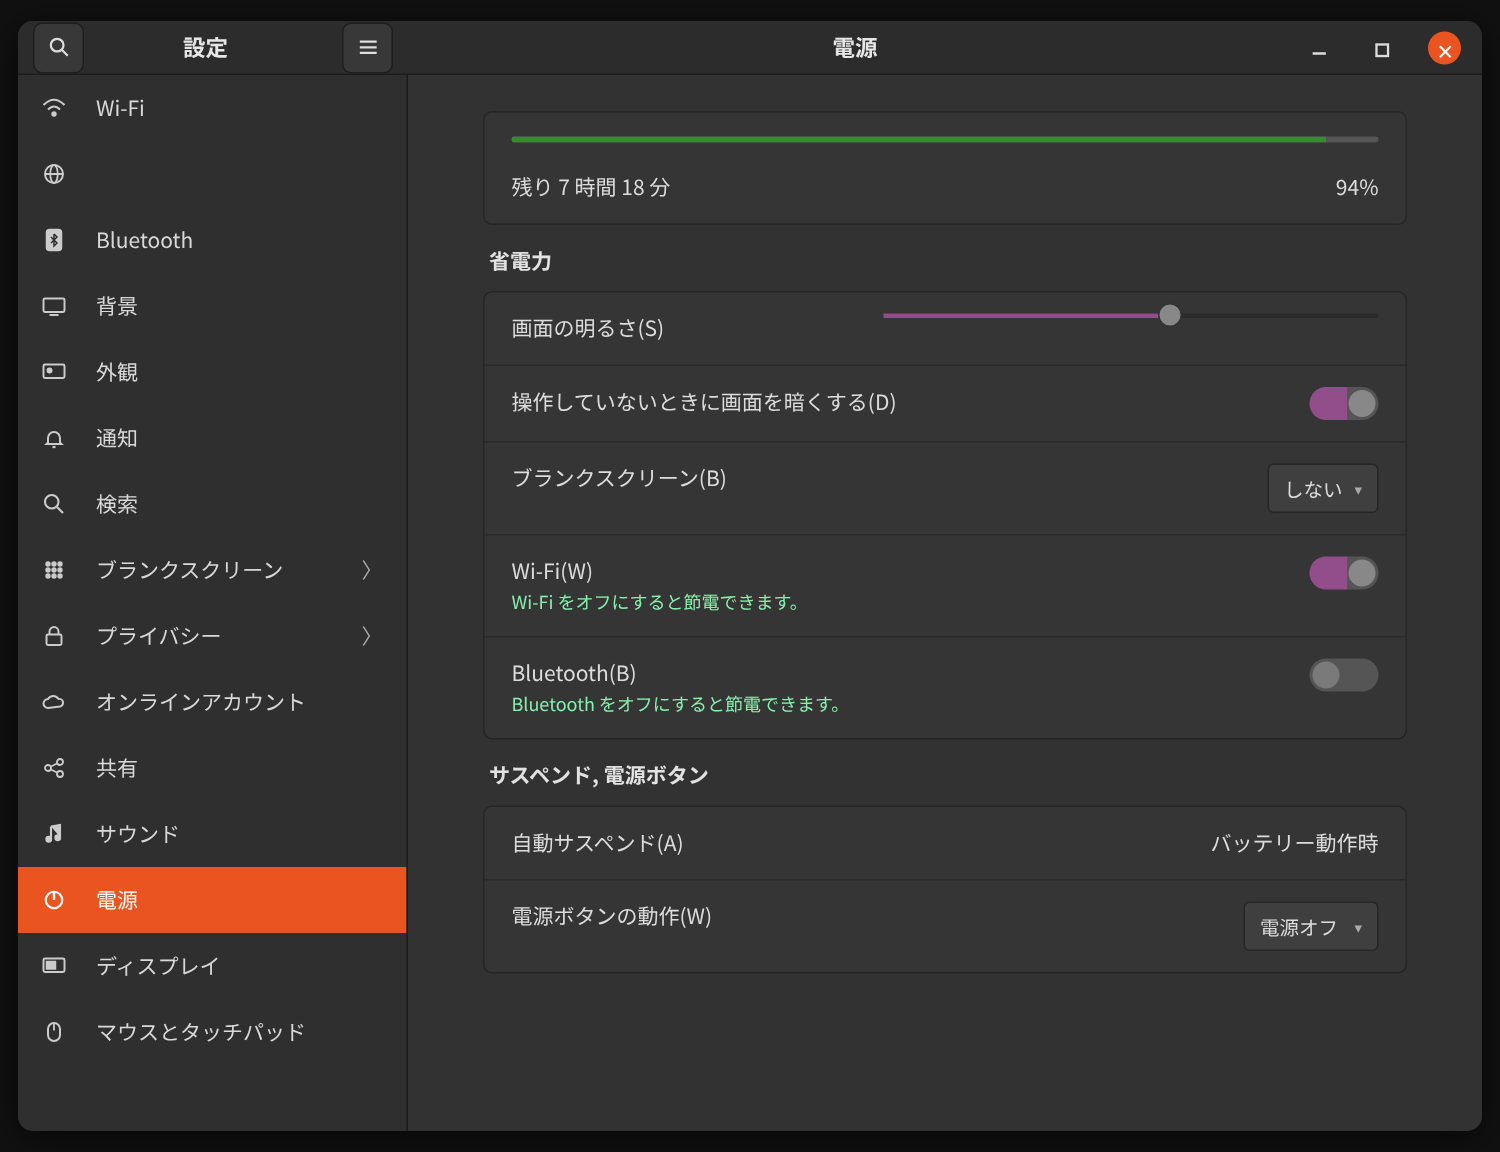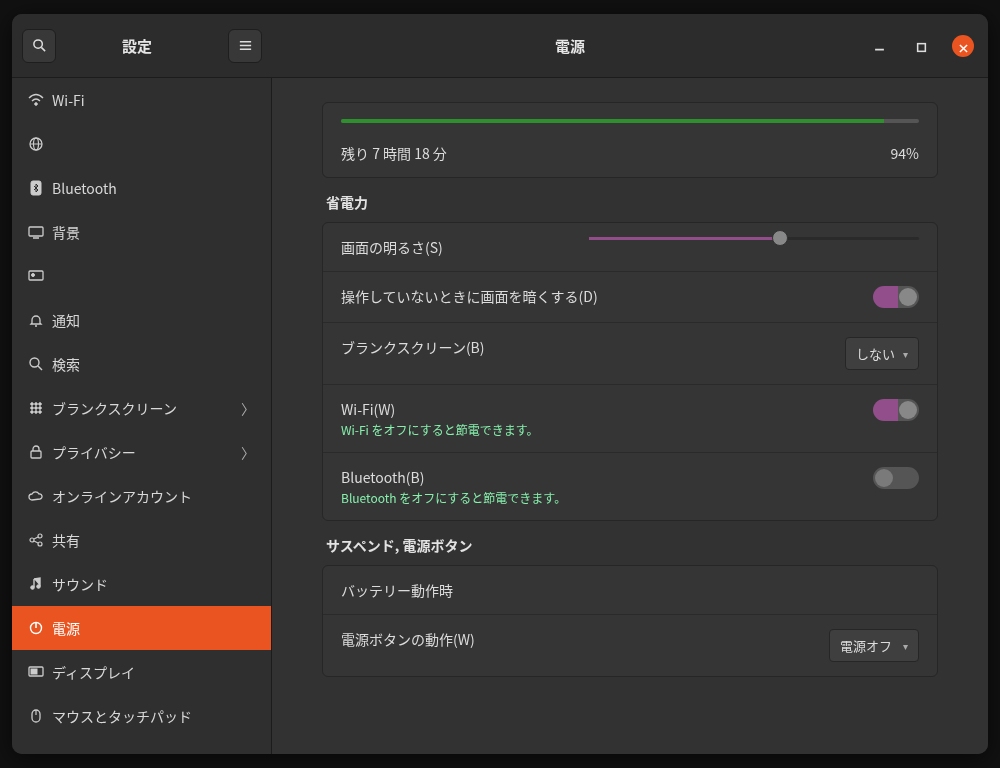--- a/index.html
+++ b/index.html
@@ -1,33 +1,33 @@
 <!DOCTYPE html>
 <html><head>
 <meta charset="utf-8">
 <style>
 * { box-sizing: border-box; margin: 0; padding: 0; font-family: "Noto Sans CJK JP", "Ubuntu", sans-serif; }
 body { background: #111; width: 1000px; height: 768px; overflow: hidden; }
 .window { width: 976px; height: 740px; margin: 14px 12px; background: #2b2b2b; border-radius: 10px; overflow: hidden; display: flex; flex-direction: column; box-shadow: 0 4px 24px rgba(0,0,0,.6);}
-.titlebar { height: 64px; background: #2c2c2c; display: flex; align-items: center; border-bottom: 1px solid #1c1c1c; }
+.titlebar { height: 36px; background: #2c2c2c; display: flex; align-items: center; border-bottom: 1px solid #1c1c1c; }
 .titlebar-left { width: 260px; display: flex; align-items: center; }
 .icon-btn { width: 34px; height: 34px; border-radius: 6px; background: #383838; display: flex; align-items: center; justify-content: center; border: 1px solid #1e1e1e; margin-left: 10px; cursor: pointer;}
 .icon-btn svg { width: 15px; height: 15px; fill: #ddd; stroke: #ddd; }
 .titlebar-left .app-title { flex: 1; text-align: center; color: #e6e6e6; font-size: 15px; font-weight: 600;}
 .titlebar-center { flex: 1; text-align: center; color: #e6e6e6; font-size: 15px; font-weight: 600;}
 .win-controls { display: flex; gap: 20px; padding-right: 14px; align-items: center;}
 .win-ctrl { width: 22px; height: 22px; display:flex; align-items:center; justify-content:center; cursor:pointer;}
 .win-ctrl.close { width: 22px; height: 22px; border-radius: 50%; background: #e95420; }
 .win-ctrl svg { width: 11px; height: 11px; fill: #ddd; stroke:#ddd; }
 .win-ctrl.close svg { fill:#fff; stroke:#fff; width:9px; height:9px;}
 
 .body { flex:1; display:flex; overflow:hidden;}
 .sidebar { width: 260px; background: #2f2f2f; border-right: 1px solid #1c1c1c; overflow-y:auto;}
 .side-item { height: 44px; display:flex; align-items:center; padding: 0 16px; color:#d8d8d8; font-size:14px; cursor:pointer; border-bottom: 0px solid transparent;}
-.side-item .s-label { flex:1; margin-left: 8px;}
+.side-item .s-label { flex:1; margin-left: 20px;}
 .side-item.active { background: #e95420; color:#fff;}
 .side-item .chev { color:#aaa; font-size:14px;}
 .side-icon { width:16px; height:16px; display:flex; align-items:center; justify-content:center;}
 .side-icon svg { width:16px; height:16px; fill:#ccc; stroke:#ccc;}
 .side-item.active .side-icon svg { fill:#fff; stroke:#fff;}
 
 .main { flex:1; background:#323232; color:#dcdcdc; padding: 24px 50px 10px 50px; overflow-y:auto;}
 .section-title { font-size: 14px; font-weight:700; color:#e2e2e2; margin: 14px 0 10px 4px;}
 .panel { background:#353535; border:1px solid #262626; border-radius:6px; }
 .panel .row { display:flex; align-items:flex-start; padding: 14px 18px; border-bottom:1px solid #2a2a2a; font-size:14px;}
@@ -140,20 +140,21 @@
           </span>
         <span class="s-label">背景</span>
       </div>
       <div class="side-item">
         <span class="side-icon">
             <svg viewBox="0 0 16 16">
               <rect x="1" y="3" width="14" height="9" rx="1" fill="none" stroke-width="1.3"></rect>
               <circle cx="5" cy="7" r="1.5" fill="#ccc"></circle>
             </svg>
           </span>
+        <span class="s-label">外観</span>
       </div>
       <div class="side-item">
         <span class="side-icon">
             <svg viewBox="0 0 16 16">
               <path d="M4 11 V8 a4 4 0 0 1 8 0 V11 l1 1 H3 Z" fill="none" stroke-width="1.3"></path>
               <line x1="7" y1="14" x2="9" y2="14" stroke-width="1.5"></line>
             </svg>
           </span>
         <span class="s-label">通知</span>
       </div>
@@ -317,20 +318,21 @@
             <div class="toggle">
                 <div class="knob"></div>
               </div>
           </div>
         </div>
       </div>
 
       <div class="section-title">サスペンド, 電源ボタン</div>
       <div class="panel">
         <div class="row">
+          <div class="row-left">自動サスペンド(A)</div>
           <div class="row-right">バッテリー動作時</div>
         </div>
         <div class="row">
           <div class="row-left">電源ボタンの動作(W)</div>
           <div class="row-right">
             <div class="dropdown" style="min-width:90px;justify-content:space-between">
               <span>電源オフ</span>
               <span class="tri">▾</span>
             </div>
           </div>

